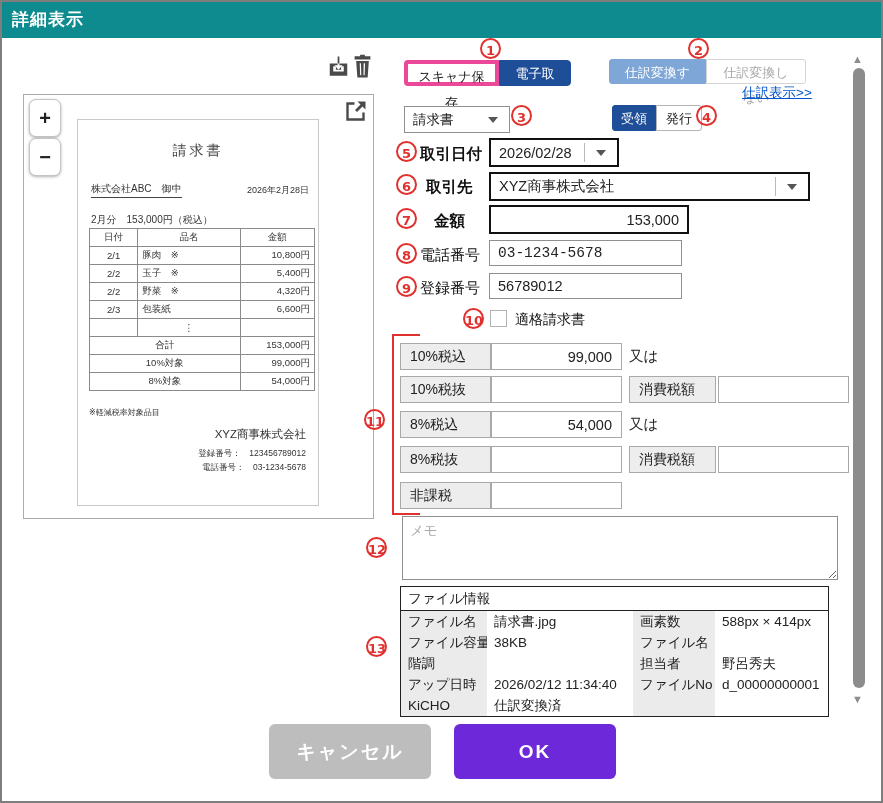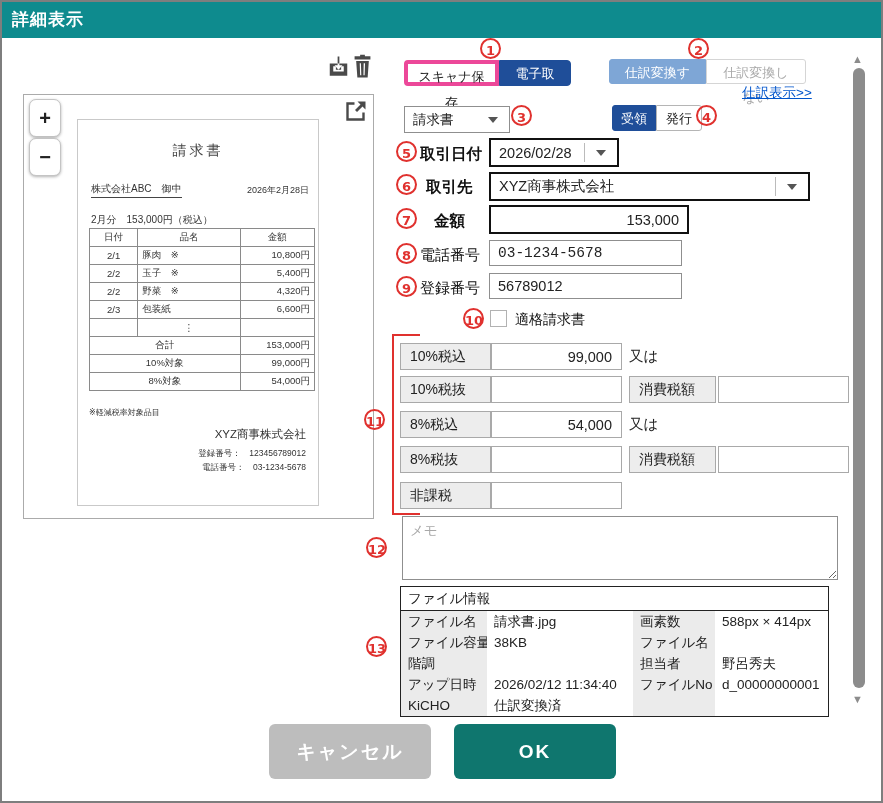--- a/index.html
+++ b/index.html
@@ -66,21 +66,21 @@
   .fl1{width:86px;background:#ebebeb;} .fv1{width:146px;} .fl2{width:82px;background:#ebebeb;} .fv2{width:113px;}
   
   .link{color:#0055cc;text-decoration:underline;font-size:13.5px;cursor:pointer;}
   
   .sb-thumb{width:12px;background:#8c8c8c;border-radius:7px;}
   .sb-arrow{color:#8c8c8c;font-size:11px;line-height:11px;cursor:pointer;}
   
   .btn{border:none;border-radius:6px;color:#fff;font-size:19px;font-weight:bold;letter-spacing:2px;
        cursor:pointer;font-family:"Liberation Sans","DejaVu Sans",sans-serif;}
   .btn-cancel{background:#bdbdbd;}
-  .btn-ok{background:#0f766e;}
+  .btn-ok{background:#6d28d9;}
   .icon-btn{cursor:pointer;}
 </style>
 </head>
 <body>
 
 <div class="dialog">
 
   <div class="abs titlebar">
     <span>詳細表示</span>
   </div>

